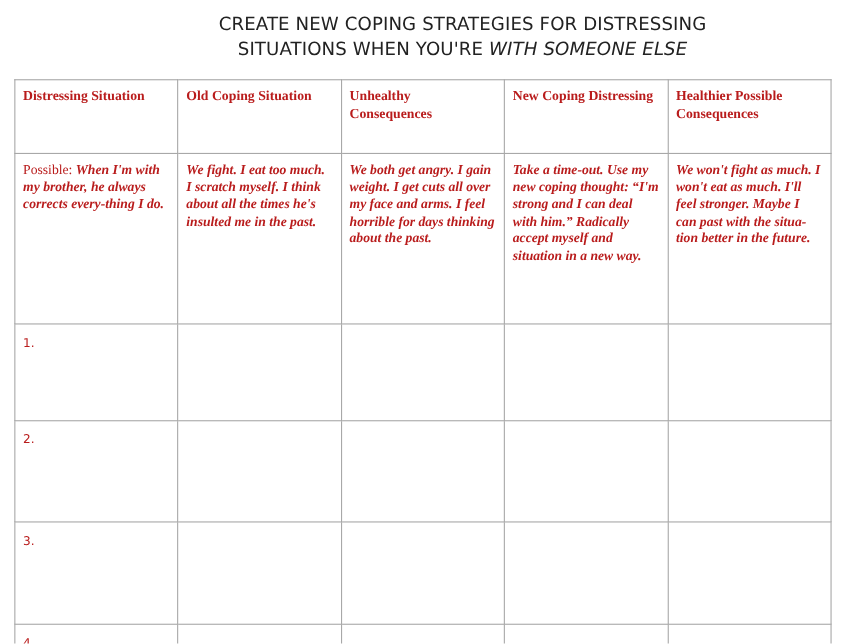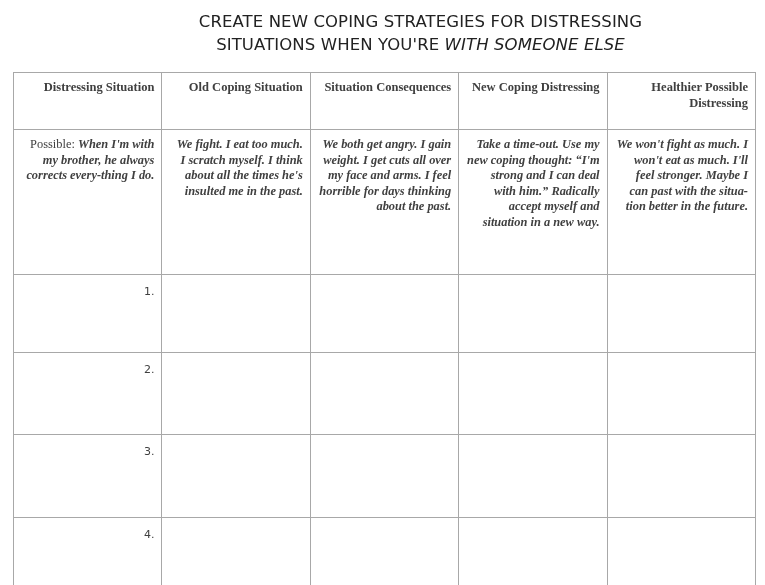--- a/index.html
+++ b/index.html
@@ -8,23 +8,23 @@
     position:absolute; left:0; top:10px; width:765px; text-align:center;
     font-family:"DejaVu Sans", sans-serif; font-size:16.5px; color:#222;
     line-height:23px; letter-spacing:0.1px;margin-left:38px;
   }
   .title i { font-style:italic; }
   table {
     position:absolute; left:13px; top:72px; width:743px;
     border-collapse:collapse; table-layout:fixed;
   }
   td, th {
-    border:1.5px solid #a8a8a8; vertical-align:top; text-align:right;
-    padding:7px 7px 4px 7px;
-    font-family:"Liberation Serif", serif; font-size:12.4px; color:#404040;
+    border:1.5px solid #a8a8a8; vertical-align:top; text-align:left;
+    padding:7px 7px 14px 7px;
+    font-family:"Liberation Serif", serif; font-size:12.4px; color:#b91c1c;
     line-height:15.6px;
   }
   th { font-weight:bold; height:45px; font-size:12.5px; }
   .ex td { height:133px; }
   .ex .it { font-style:italic;font-weight:bold; }
   .blank td { padding-top:9px; font-family:"DejaVu Sans", sans-serif; font-size:11px; }
   .r1 td { height:64px; }
   .r2 td { height:68px; }
   .r3 td { height:69px; }
   .r4 td { height:68px; }
@@ -35,23 +35,23 @@
 <div class="title">
   <div>CREATE NEW COPING STRATEGIES FOR DISTRESSING</div>
   <div><span>SITUATIONS WHEN YOU'RE </span><i>WITH SOMEONE ELSE</i></div>
 </div>
 
 <table>
   <tbody>
       <tr>
     <th>Distressing Situation</th>
     <th>Old Coping Situation</th>
-    <th>Situation Consequences</th>
+    <th>Unhealthy Consequences</th>
     <th>New Coping Distressing</th>
-    <th>Healthier Possible Distressing</th>
+    <th>Healthier Possible Consequences</th>
   </tr>
   <tr class="ex">
     <td><span>Possible: </span><span class="it">When I'm with my brother, he always corrects every-thing I do.</span></td>
     <td class="it">We fight. I eat too much. I scratch myself. I think about all the times he's insulted me in the past.</td>
     <td class="it">We both get angry. I gain weight. I get cuts all over my face and arms. I feel horrible for days thinking about the past.</td>
     <td class="it">Take a time-out. Use my new coping thought: “I'm strong and I can deal with him.” Radically accept myself and situation in a new way.</td>
     <td class="it">We won't fight as much. I won't eat as much. I'll feel stronger. Maybe I can past with the situa-tion better in the future.</td>
   </tr>
   <tr class="blank r1">
     <td>1.</td>

